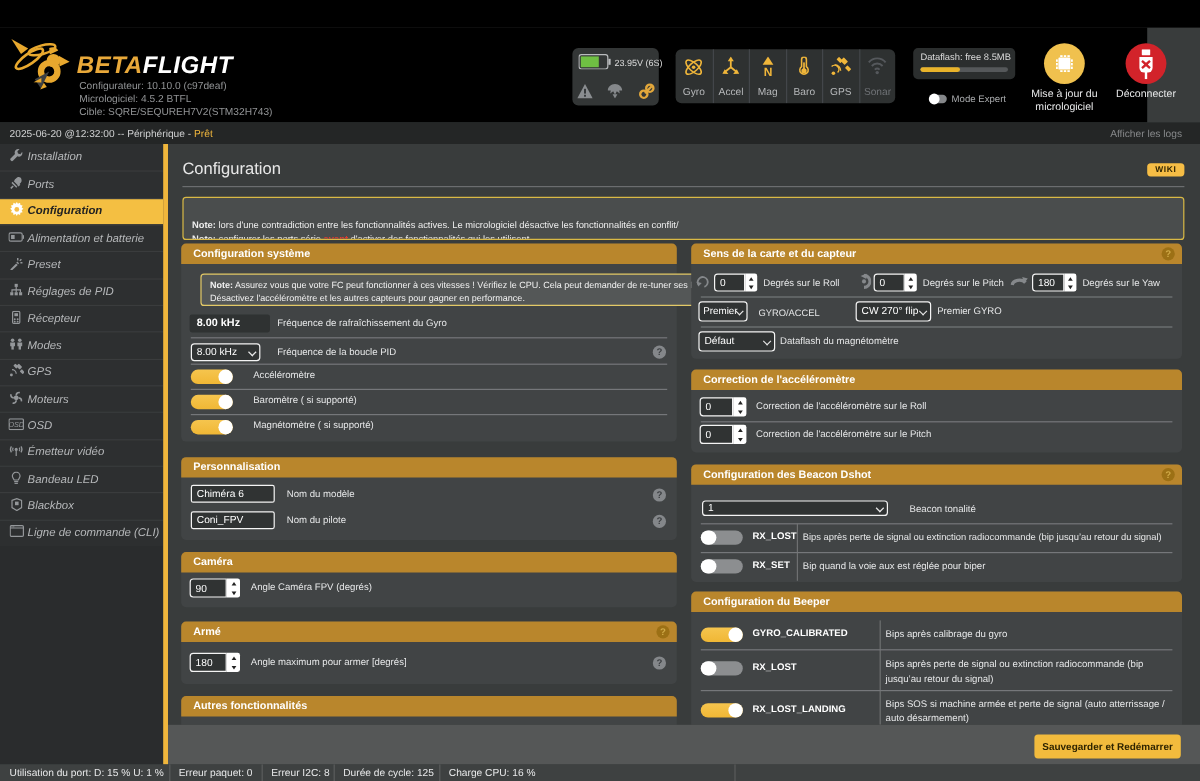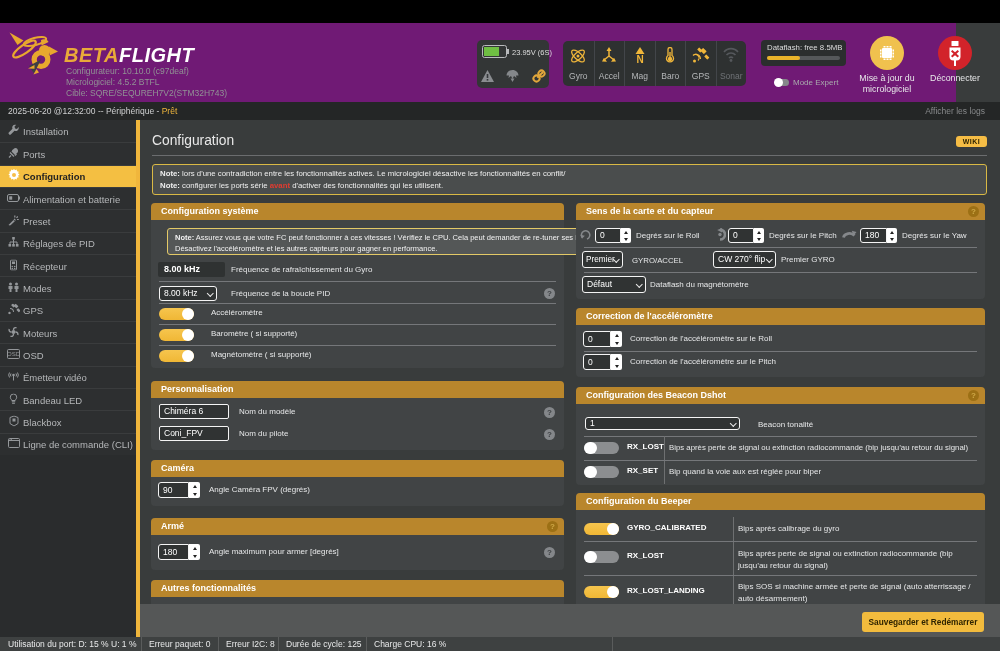--- a/index.html
+++ b/index.html
@@ -4,21 +4,21 @@
 <style>
 * { margin:0; padding:0; box-sizing:border-box; }
 html,body { width:1000px; height:651px; overflow:hidden; background:#393c3c; font-family:"Liberation Sans",sans-serif; }
 .abs { position:absolute; }
 #stage { position:relative; width:1000px; height:651px; }
 
 
 #topbar { left:0; top:0; width:1000px; height:23px; background:#000; }
 
 
-#header { left:0; top:23px; width:956px; height:79px; background:#701a75; }
+#header { left:0; top:23px; width:956px; height:79px; background:#000000; }
 #logo-txt { left:64px; top:21px; font-size:20px; font-weight:bold; font-style:italic; color:#fff; letter-spacing:0.5px;}
 #logo-txt .beta { color:#e9a93a; }
 .hdr-sub { left:66px; color:#919395; font-size:8.5px; }
 
 
 #batt-box { left:477px; top:17px; width:72px; height:48px; background:#333636; border-radius:5px; }
 #batt-txt { left:512px; top:25px; font-size:7.5px; color:#ddd; }
 
 
 #sensor-box { left:563px; top:18px; width:183px; height:45px; background:#2e3131; border-radius:5px; overflow:hidden;}
@@ -43,35 +43,35 @@
 #dis-circle { left:938px; top:13px; width:34px; height:34px; background:#d2232a; }
 .rbtn-lbl { font-size:8.8px; color:#e8e9ea; text-align:center; line-height:1.25; }
 
 
 #statusbar { left:0; top:102px; width:1000px; height:18px; background:#242626; }
 #status-l { left:8px; top:106px; font-size:8.5px; color:#cfd0d1; position:absolute; }
 #status-l .ready { color:#f0b63c; }
 #logs-lbl { right:15px; top:106px; font-size:8.5px; color:#87898b; position:absolute; }
 
 
-#sidebar { left:0; top:120px; width:136px; height:517px; background:#2a2c2d; }
+#sidebar { left:0; top:120px; width:136px; height:517px; background:#2a2c2d;font-style:italic; }
 #tabs { position:absolute; left:0; top:0; width:136px; }
 .tab { position:relative; width:136px; height:22.33px; background:#2d2f30; border-top:1px solid #3a3c3d; color:#b5b7b9; font-size:9.5px; }
 .tab .ti { position:absolute; left:7px; top:50%; transform:translateY(-50%); width:13px; text-align:center; color:#94979a;}
 .tab .tt { position:absolute; left:23px; top:50%; transform:translateY(-50%); white-space:nowrap;}
 .tab.active { background:#f4bf42; color:#222; font-weight:bold; }
 .tab.active .ti { color:#fff; }
 #yline { left:136px; top:120px; width:4px; height:517px; background:#f0b63c; }
 
 
 #content { left:140px; top:120px; width:860px; height:484px; background:#393c3c; overflow:hidden; }
 #page-title { position:absolute; left:12px; top:13px; font-size:13.8px; color:#e8e8e8; }
 #wiki-btn { position:absolute; left:816px; top:16px; width:31px; height:11px; background:#f6bd45; border-radius:3px; color:#2f2400; font-size:7px; font-weight:bold; text-align:center; line-height:11px; letter-spacing:0.5px;}
 #title-hr { position:absolute; left:12px; top:35px; width:835px; height:1px; background:#6b6d6f; }
-#page-note { position:absolute; left:12px; top:44px; width:835px; height:31px; background:#4a4d4d; border:1px solid #d9b945; border-radius:3px; font-size:7.8px; color:#eee; padding:3px 7px; line-height:12px; overflow:hidden;}
+#page-note { position:absolute; left:12px; top:44px; width:835px; height:31px; background:#4a4d4d; border:1px solid #d9b945; border-radius:3px; font-size:7.8px; color:#eee; padding:17px 7px; line-height:12px; overflow:hidden;}
 #page-note .red { color:#e03c31; font-weight:bold; }
 
 
 .panel { position:absolute; background:#414445; border-radius:4px; }
 .phead { position:absolute; left:0; top:0; width:100%; height:17px; background:#b9862c; border-radius:4px 4px 0 0; color:#fff; font-weight:bold; font-size:9px; line-height:17px; padding-left:10px; }
 .qmark { position:absolute; width:11px; height:11px; border-radius:50%; background:#9c7015; color:#cfa947; font-size:8px; font-weight:bold; text-align:center; line-height:11.5px; }
 .qgray { position:absolute; width:11px; height:11px; border-radius:50%; background:#84878a; color:#3e4144; font-size:8px; font-weight:bold; text-align:center; line-height:11.5px; }
 .sep { position:absolute; height:1px; background:#75777a; }
 .vsep { position:absolute; width:1px; background:#6e7071; }
 .lbl { position:absolute; font-size:8px; color:#e6e7e8; white-space:nowrap; }

